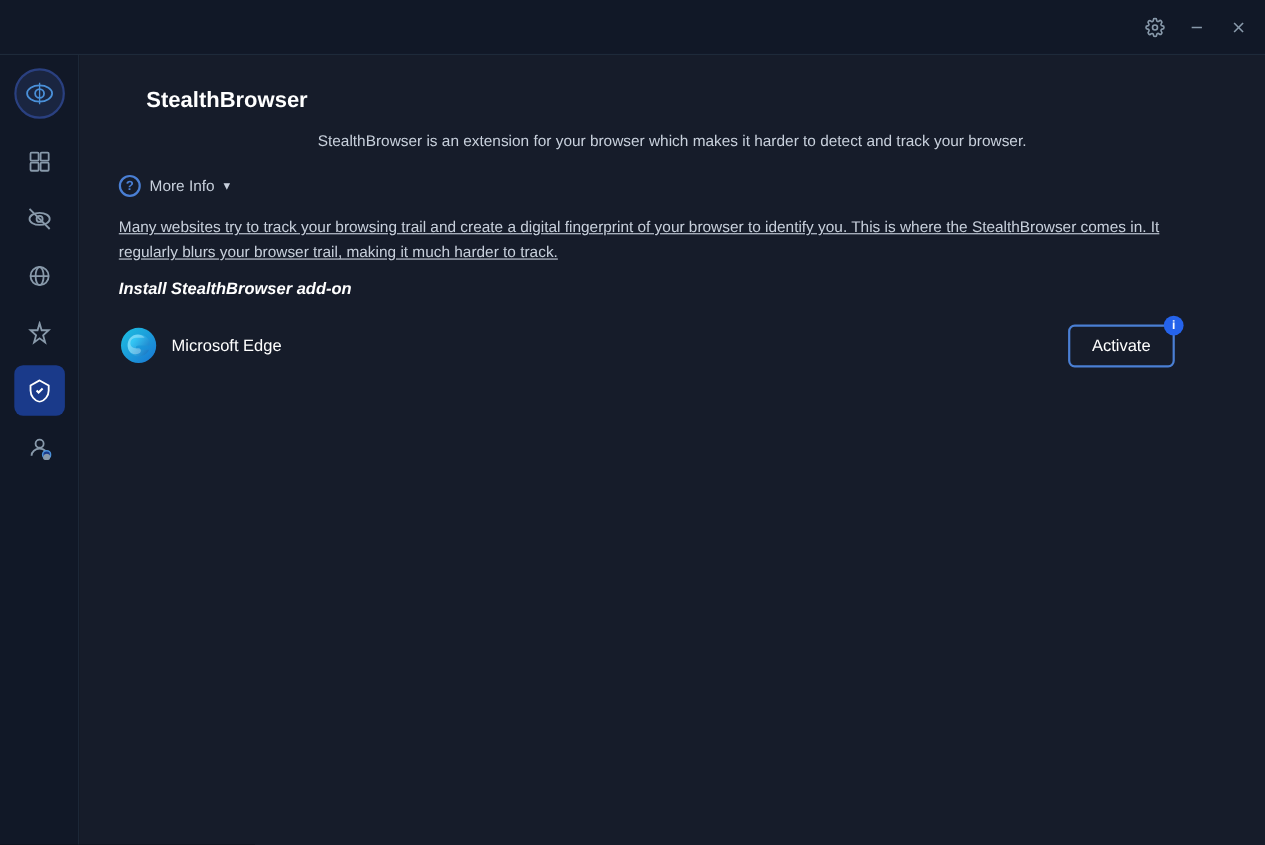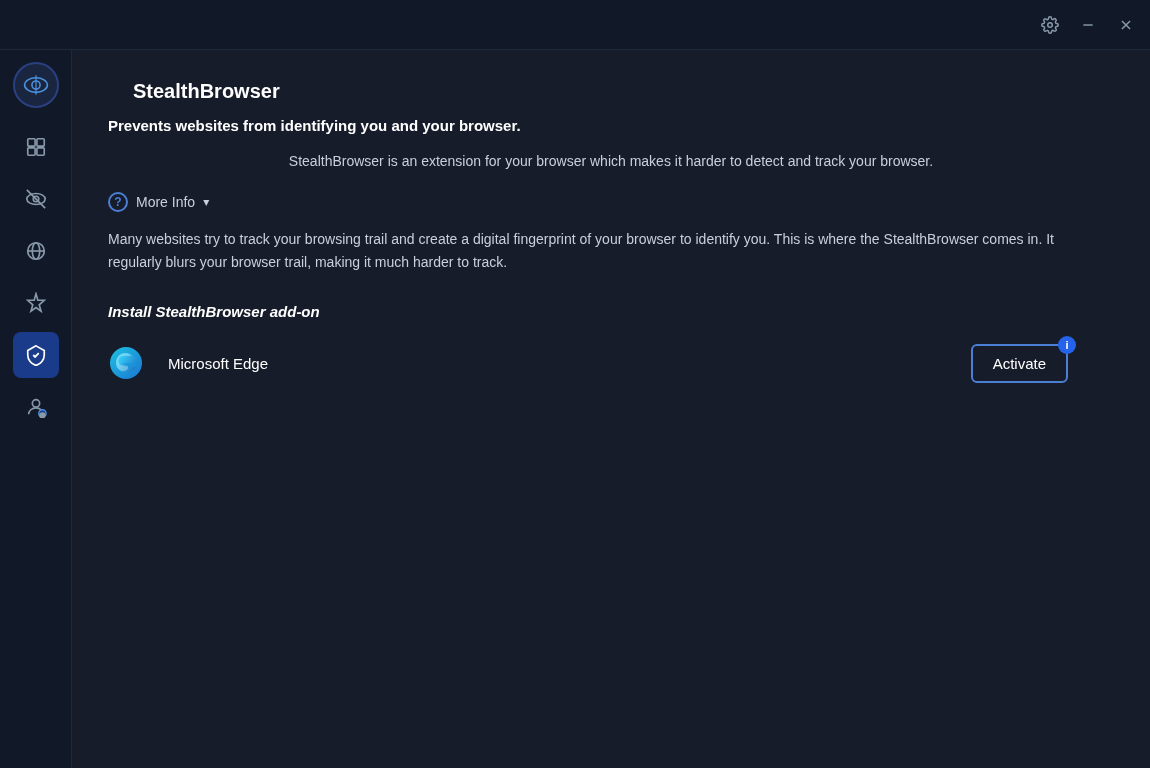--- a/index.html
+++ b/index.html
@@ -143,22 +143,23 @@
     }
     .more-info-chevron {
       color: #c8d0dc;
       font-size: 12px;
     }
 
     .more-info-content {
       color: #c8d0dc;
       font-size: 14px;
       line-height: 1.65;
-      margin-bottom: 28px;
+      margin-bottom: 12px;
       max-width: 960px;
+      text-decoration: underline;
     }
 
     
     .install-title {
       color: #ffffff;
       font-size: 15px;
       font-weight: 700;
       margin-bottom: 24px;
       font-style: italic;
     }
@@ -166,21 +167,21 @@
     
     .browser-row {
       display: flex;
       align-items: center;
       justify-content: space-between;
       max-width: 960px;
     }
     .browser-info {
       display: flex;
       align-items: center;
-      gap: 24px;
+      gap: 12px;
       text-align: center;
     }
     .edge-icon {
       width: 36px;
       height: 36px;
     }
     .browser-name {
       color: #ffffff;
       font-size: 15px;
     }
@@ -300,21 +301,20 @@
         <circle cx="19" cy="19" r="4" fill="#1a3a8a" stroke="#4a90d9" stroke-width="1.5"></circle>
         <text x="19" y="23" text-anchor="middle" fill="#fff" font-size="6" font-weight="bold">@</text>
       </svg>
     </div>
 
   </div>
 
   <div class="content">
 
     <div class="page-title">StealthBrowser</div>
-    <div class="page-subtitle">Prevents websites from identifying you and your browser.</div>
     <div class="page-description">StealthBrowser is an extension for your browser which makes it harder to detect and track your browser.</div>
 
     <div class="more-info-toggle">
       <div class="more-info-circle">?</div>
       <span class="more-info-text">More Info</span>
       <span class="more-info-chevron">▾</span>
     </div>
 
     <div class="more-info-content">Many websites try to track your browsing trail and create a digital fingerprint of your browser to identify you. This is where the StealthBrowser comes in. It regularly blurs your browser trail, making it much harder to track.</div>
 

